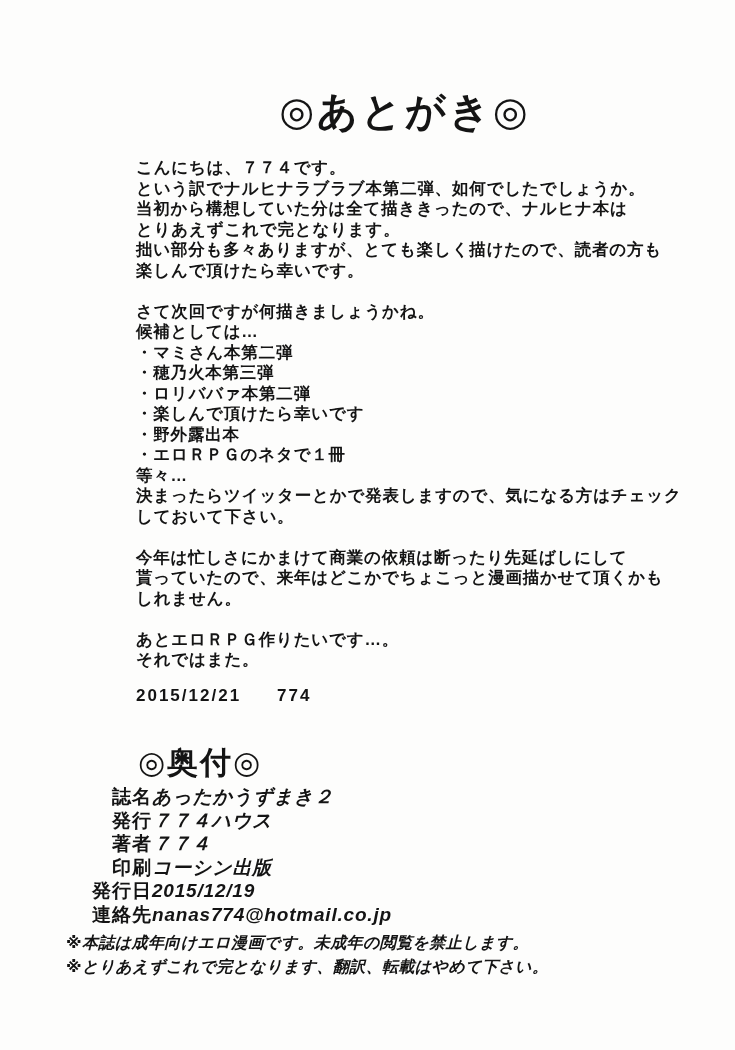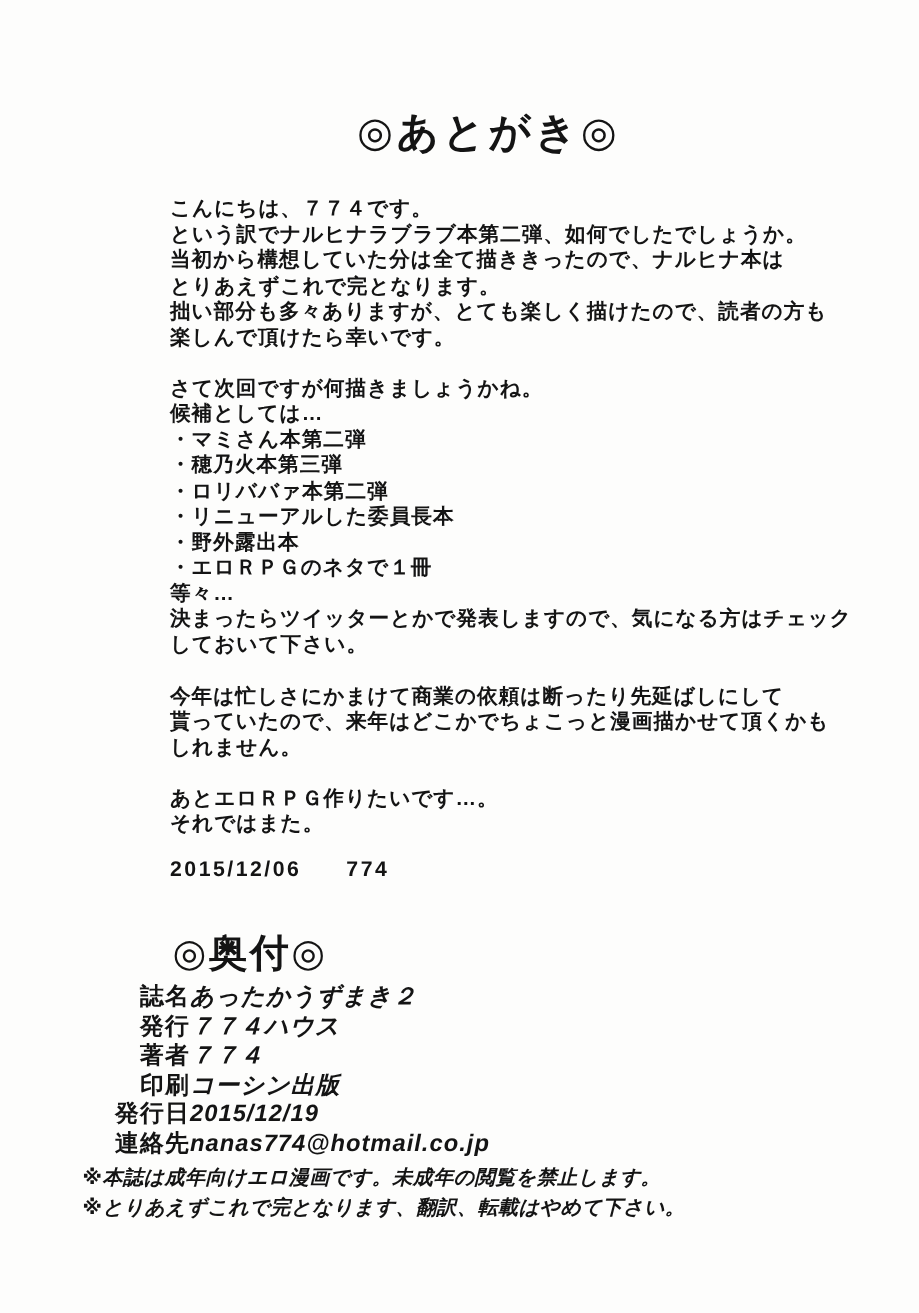--- a/index.html
+++ b/index.html
@@ -13,24 +13,24 @@
     width: 735px;
     height: 1050px;
     background: #fdfdfc;
     color: #141414;
     font-weight: bold;
     overflow: hidden;
   }
   .afterword-title {
     position: absolute;
     top: 84px;
-    left: 135px;
+    left: 149px;
     width: 512px;
     text-align: center;
-    font-size: 33px;
+    font-size: 40px;
     letter-spacing: 3px;
     white-space: nowrap;
   }
   .body-text {
     position: absolute;
     top: 157px;
     left: 136px;
     width: 540px;
     font-size: 16.5px;
     line-height: 20.5px;
@@ -96,36 +96,36 @@
         <div class="body-line">当初から構想していた分は全て描ききったので、ナルヒナ本は</div>
         <div class="body-line">とりあえずこれで完となります。</div>
         <div class="body-line">拙い部分も多々ありますが、とても楽しく描けたので、読者の方も</div>
         <div class="body-line">楽しんで頂けたら幸いです。</div>
         <div class="body-line"></div>
         <div class="body-line">さて次回ですが何描きましょうかね。</div>
         <div class="body-line">候補としては…</div>
         <div class="body-line">・マミさん本第二弾</div>
         <div class="body-line">・穂乃火本第三弾</div>
         <div class="body-line">・ロリババァ本第二弾</div>
-        <div class="body-line">・リニューアルした委員長本</div>
+        <div class="body-line">・楽しんで頂けたら幸いです</div>
         <div class="body-line">・野外露出本</div>
         <div class="body-line">・エロＲＰＧのネタで１冊</div>
         <div class="body-line">等々…</div>
         <div class="body-line">決まったらツイッターとかで発表しますので、気になる方はチェック</div>
         <div class="body-line">しておいて下さい。</div>
         <div class="body-line"></div>
         <div class="body-line">今年は忙しさにかまけて商業の依頼は断ったり先延ばしにして</div>
         <div class="body-line">貰っていたので、来年はどこかでちょこっと漫画描かせて頂くかも</div>
         <div class="body-line">しれません。</div>
         <div class="body-line"></div>
         <div class="body-line">あとエロＲＰＧ作りたいです…。</div>
         <div class="body-line">それではまた。</div>
       </div>
     <div class="date-line">
-      <span>2015/12/06</span><span class="date-gap"></span><span>774</span>
+      <span>2015/12/21</span><span class="date-gap"></span><span>774</span>
     </div>
   </div>
 
   <h2 class="colophon-title">◎奥付◎</h2>
 
   <div class="colophon-table">
       <div class="col-row">
       <div class="col-label">誌名</div>
       <div class="col-value">あったかうずまき２</div>
     </div>

